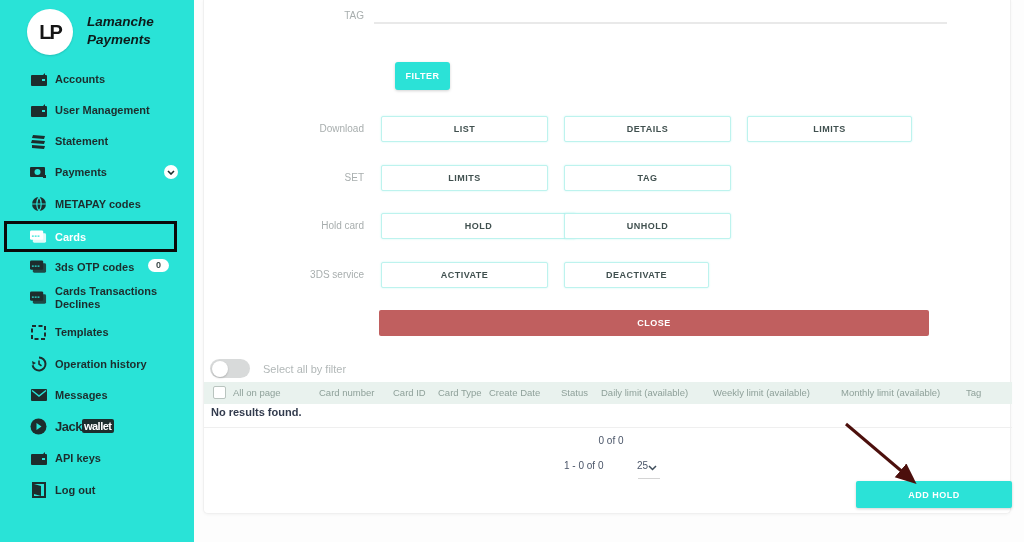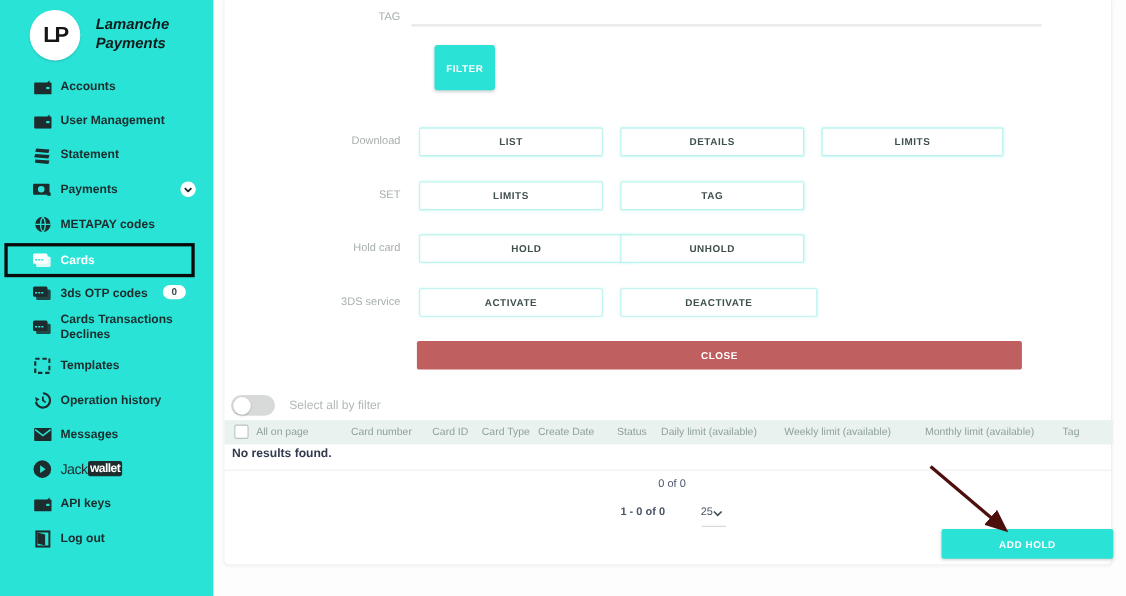--- a/index.html
+++ b/index.html
@@ -22,57 +22,57 @@
   .nav-item .lbl { position:absolute; left:55px; font-size:11px; font-weight:bold; line-height:1.18; }
   .nav-item.active { color:#ffffff; }
   .annot-box { position:absolute; left:4px; top:221px; width:173px; height:31px;
     border:3px solid #0a0a0a; pointer-events:none; }
   .badge { position:absolute; left:148px; top:2px; background:#fff; color:#3b4a4a;
     font-size:9px; font-weight:bold; border-radius:8px; padding:2px 8px; line-height:1; }
   .dd-circle { position:absolute; left:164px; top:3px; width:14px; height:14px; background:#fff;
     border-radius:50%; display:flex; align-items:center; justify-content:center; }
   .dd-circle svg { display:block; }
   .jack-logo { position:absolute; left:55px; display:flex; align-items:center; }
-  .jack-a { font-size:13px; font-weight:normal; color:#1d2d2d; letter-spacing:-0.5px; }
+  .jack-a { font-size:13px; font-weight:bold; color:#1d2d2d; letter-spacing:-0.5px; }
   .jack-b { font-size:11px; font-weight:bold; color:#fff; background:#1d2d2d; border-radius:2px;
     padding:1px 2px; letter-spacing:-0.5px; }
 
   
   .card { position:absolute; left:203px; top:0; width:808px; height:514px; background:#fff;
     border:1px solid #f0f0f0; border-top:none; border-radius:0 0 5px 5px;
     box-shadow:0 1px 3px rgba(0,0,0,.04); }
   .row-label { position:absolute; left:0; width:160px; text-align:right; color:#a8aeae;
     font-size:10px; }
   .tag-label { top:10px; }
   .tag-input { position:absolute; left:170px; top:2px; width:573px; height:22px; border:none;
     outline:none; border-bottom:2px solid #e9e9e9; font-size:11px; color:#333; background:transparent; }
   .btn { display:flex; align-items:center; justify-content:center; font-size:9px; font-weight:bold;
     letter-spacing:.5px; cursor:pointer; }
   .btn-cyan { position:absolute; background:#2be2d7; color:#fff; border-radius:3px;
     box-shadow:0 1px 3px rgba(0,0,0,.18); }
-  .filter-btn { left:191px; top:41px; width:55px; height:41px; }
+  .filter-btn { left:191px; top:62px; width:55px; height:28px; }
   .btn-outline { position:absolute; height:26px; background:#fff; border:1px solid #bdf3ee;
     border-radius:2px; color:#40504f; box-shadow:0 0 2px rgba(43,226,215,.25); }
   .frow-lbl { line-height:26px; }
   .close-btn { position:absolute; left:175px; top:310px; width:550px; height:26px;
     background:#c05f5f; border-radius:2px; color:#fff; }
   .toggle { position:absolute; left:6px; top:359px; width:40px; height:19px; background:#d8dada;
     border-radius:10px; cursor:pointer; }
   .toggle .knob { position:absolute; left:2px; top:1.5px; width:16px; height:16px; background:#fff;
     border-radius:50%; box-shadow:0 1px 2px rgba(0,0,0,.2); }
   .toggle-lbl { position:absolute; left:59px; top:363px; font-size:11px; color:#b2b8b8; }
   .thead { position:absolute; left:0; top:382px; width:808px; height:22px; background:#e9f2ee; }
   .th { position:absolute; top:5px; font-size:9.5px; color:#8fa19a; white-space:nowrap; }
   .th-check { position:absolute; left:9px; top:4px; width:13px; height:13px; background:#fff;
     border:1px solid #b9c4bf; border-radius:2px; cursor:pointer; }
   .empty-msg { position:absolute; left:7px; top:406px; font-size:11px; font-weight:bold; color:#323b4d; }
   .divider { position:absolute; left:0; top:427px; width:808px; border-top:1px solid #efefef; }
   .count-top { position:absolute; left:367px; top:435px; width:80px; text-align:center;
     font-size:10px; color:#4a5568; }
-  .range-lbl { position:absolute; left:360px; top:460px; font-size:10px; color:#4a5568;font-weight:bold; }
+  .range-lbl { position:absolute; left:360px; top:460px; font-size:10px; color:#4a5568; }
   .psize { position:absolute; left:433px; top:460px; font-size:10px; color:#4a5568; cursor:pointer; }
   .psize svg { vertical-align:-2px; }
   .psize-line { position:absolute; left:434px; top:478px; width:22px; border-top:1px solid #d4d4d4; }
   .addcard-btn { left:652px; top:481px; width:156px; height:27px; border-radius:2px; }
 
   .arrow-overlay { position:absolute; left:0; top:0; width:1024px; height:542px;
     pointer-events:none; }
 </style>
 </head>
 <body>
@@ -259,21 +259,21 @@
     <div class="row-label frow-lbl" style="top:165px">SET</div>
     <div class="btn btn-outline" style="left:177px; top:165px; width:167px">LIMITS</div>
     <div class="btn btn-outline" style="left:360px; top:165px; width:167px">TAG</div>
 
     <div class="row-label frow-lbl" style="top:213px">Hold card</div>
     <div class="btn btn-outline" style="left:177px; top:213px; width:195px">HOLD</div>
     <div class="btn btn-outline" style="left:360px; top:213px; width:167px">UNHOLD</div>
 
     <div class="row-label frow-lbl" style="top:262px">3DS service</div>
     <div class="btn btn-outline" style="left:177px; top:262px; width:167px">ACTIVATE</div>
-    <div class="btn btn-outline" style="left:360px; top:262px; width:179px">DEACTIVATE</div>
+    <div class="btn btn-outline" style="left:360px; top:262px; width:145px">DEACTIVATE</div>
 
     <div class="btn close-btn">CLOSE</div>
 
     <div class="toggle">
       <div class="knob"></div>
     </div>
     <div class="toggle-lbl">Select all by filter</div>
 
     <div class="thead">
       <div class="th-check"></div>

